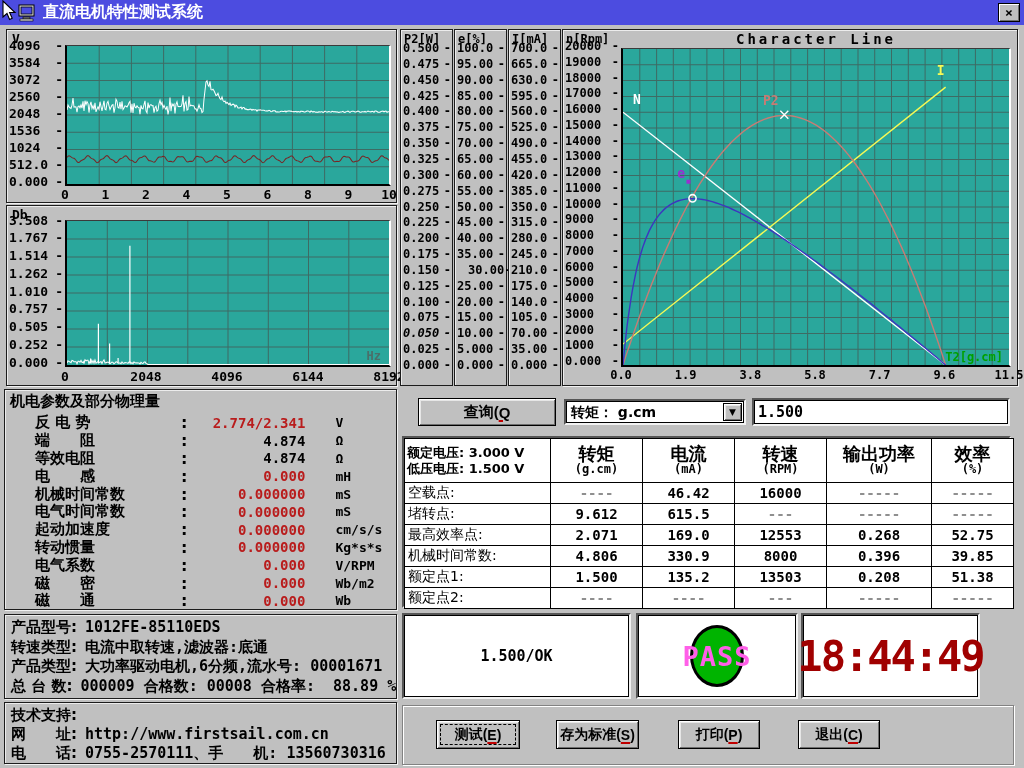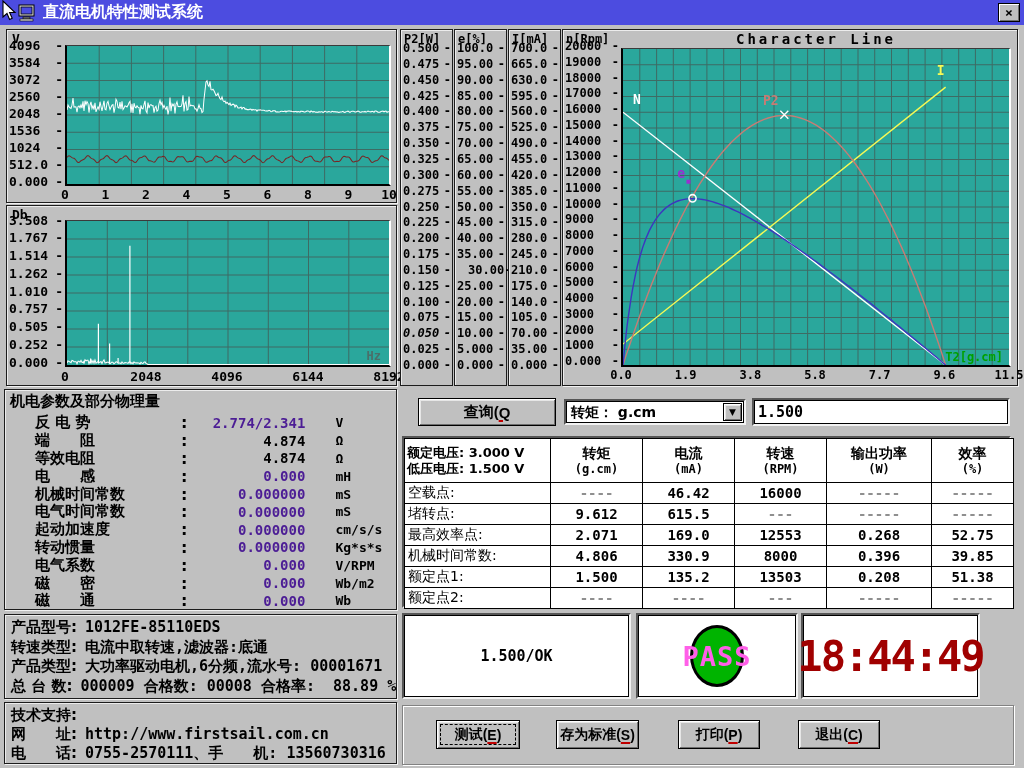--- a/index.html
+++ b/index.html
@@ -46,21 +46,21 @@
   .scale-head { position:absolute; left:3px; top:2px; font:bold 12px "DejaVu Sans Mono",monospace; }
 
   
   .param-title { position:absolute; left:5px; top:2px; font-size:15px; font-weight:bold; }
   .param-rows { position:absolute; left:6px; right:4px; top:24px; bottom:2px; }
   .param-row { display:flex; align-items:center; height:17.8px; }
   .param-label { flex:0 0 146px; font-size:15px; font-weight:bold; margin-left:24px; white-space:pre; }
   .param-colon { font-weight:bold; }
   .param-value { width:118px; text-align:right; font:bold 14px "DejaVu Sans Mono",monospace; }
   .param-unit { margin-left:30px; font:bold 13px "DejaVu Sans Mono",monospace; }
-  .muted { color:#4c1d95; }
+  .muted { color:#b91c1c; }
 
   
   .info-lines { position:absolute; left:6px; top:3px; right:4px; bottom:2px; display:flex; flex-direction:column;
                 justify-content:space-around; }
   .info-line { display:flex; align-items:baseline; white-space:nowrap; }
   .info-label { font-size:15px; font-weight:bold; white-space:pre; }
   .info-value { font:bold 15px "DejaVu Sans Mono",monospace; margin-left:8px; white-space:pre; }
 
   
   .btn3d { background:#c0c0c0; border:1px solid #000;
@@ -74,21 +74,21 @@
   .dd-arrow { position:absolute; right:2px; top:2px; bottom:2px; width:19px; font-size:9px; }
   .field-input { position:absolute; left:4px; top:1px; right:4px; bottom:1px; border:none; background:transparent;
                  font:bold 15px "DejaVu Sans Mono",monospace; outline:none; width:calc(100% - 8px); }
 
   
   .rtable-wrap { position:absolute; background:#6d28d9; border:2px solid; border-color:#565656 #f2f2f2 #f2f2f2 #565656; }
   table.rtable { width:100%; height:100%; border-collapse:collapse; table-layout:fixed; background:#fff; }
   .rtable th, .rtable td { border:1px solid #000; padding:0 2px; overflow:hidden; white-space:nowrap; }
   .rtable th { font-weight:bold; text-align:center; vertical-align:middle; }
   .rtable .hdr-left { text-align:left; font:bold 13px "DejaVu Sans","Liberation Sans",sans-serif; line-height:16px; }
-  .rtable .col-title { font-size:14px; line-height:17px; }
+  .rtable .col-title { font-size:18px; line-height:17px; }
   .rtable .col-unit { font:bold 12px "DejaVu Sans Mono",monospace; line-height:14px; }
   .rtable td { font:bold 14px "DejaVu Sans Mono",monospace; text-align:center; }
   .rtable td.rowlab { font-family:"DejaVu Sans","Liberation Sans",sans-serif; font-weight:500; text-align:left; padding-left:3px; }
   .rtable td.dash { color:#8f8f8f; }
 
   
   .result-text { font:bold 15px "DejaVu Sans Mono",monospace; }
   .pass-ellipse { position:absolute; left:50%; top:50%; transform:translate(-50%,-50%); width:54px; height:62px;
                   background:#00b400; border:3px solid #000; border-radius:50%; }
   .pass-text { position:absolute; left:50%; top:50%; transform:translate(-50%,-50%);

